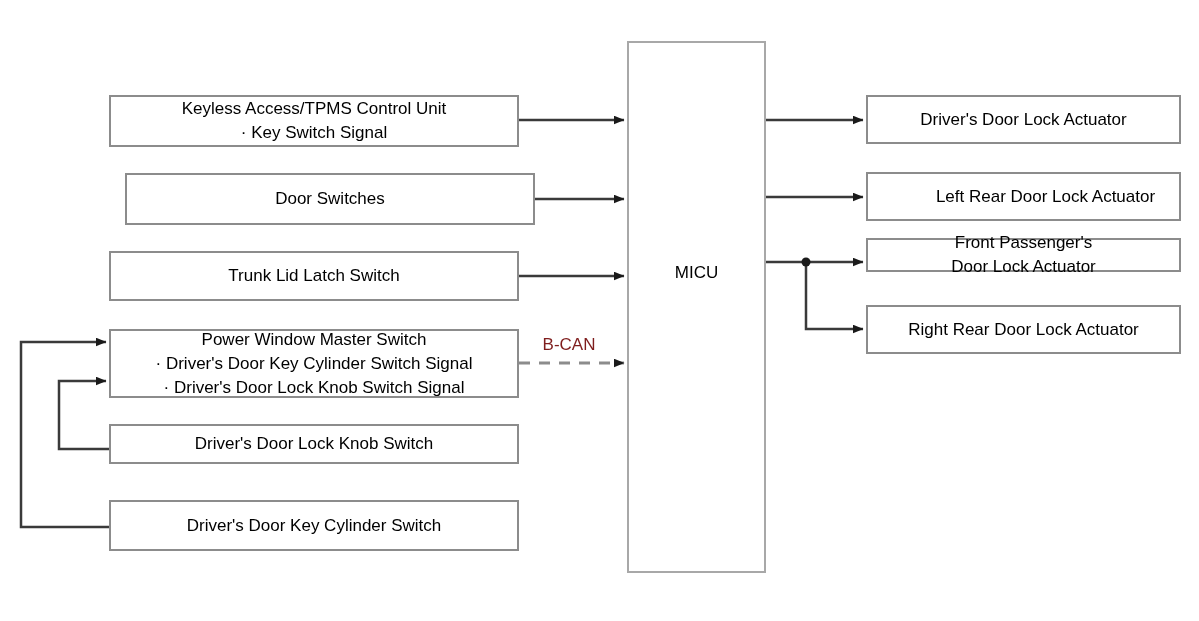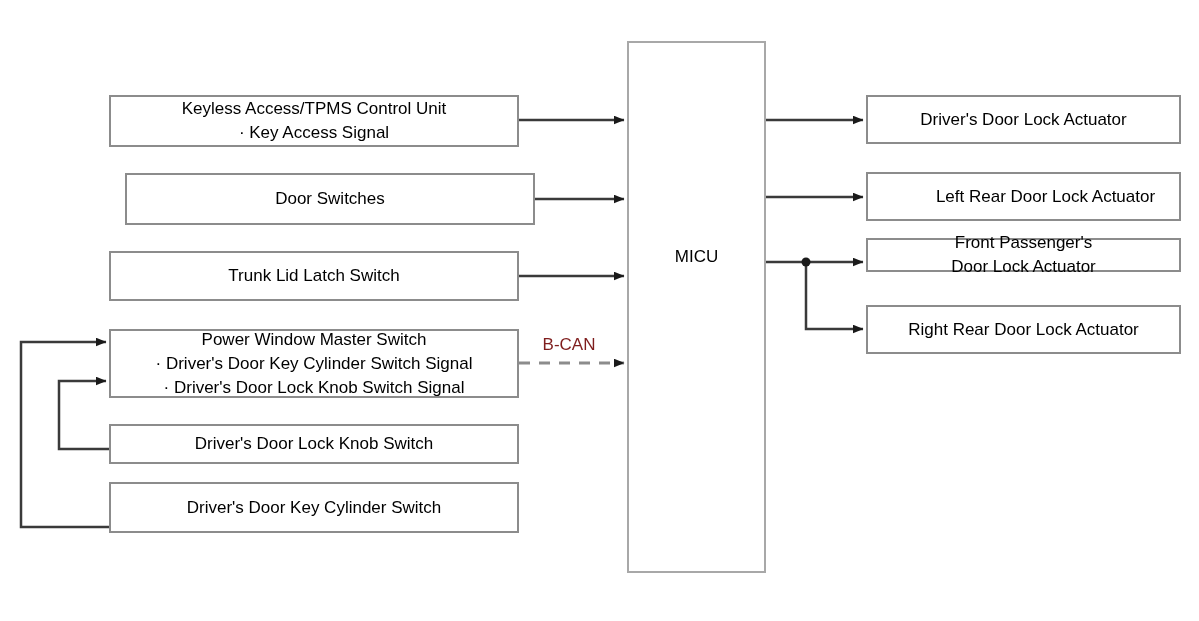--- a/index.html
+++ b/index.html
@@ -104,48 +104,48 @@
     <path d="M766,197 L863,197" fill="none" stroke="#3a3a3a" stroke-width="2.5" marker-end="url(#arrowhead)"></path>
 
     <path d="M766,262 L863,262" fill="none" stroke="#3a3a3a" stroke-width="2.5" marker-end="url(#arrowhead)"></path>
 
     <path d="M806,262 L806,329 L863,329" fill="none" stroke="#3a3a3a" stroke-width="2.5" stroke-linejoin="miter" marker-end="url(#arrowhead)"></path>
 
     <circle cx="806" cy="262" r="4.5" fill="#1a1a1a"></circle>
   </svg>
 
   <div class="micu-box" style="left:627px; top:41px; width:139px; height:532px;"></div>
-  <div class="micu-label" style="left:627px; top:247px; width:139px;">MICU</div>
+  <div class="micu-label" style="left:627px; top:263px; width:139px;">MICU</div>
 
   <div class="bcan-label" style="left:523px; top:335px; width:92px;">B-CAN</div>
 
   <div class="node" style="left:109px; top:95px; width:410px; height:52px;text-align:right;">
     <span class="line">Keyless Access/TPMS Control Unit</span>
-    <span class="line">· Key Access Signal</span>
+    <span class="line">· Key Switch Signal</span>
   </div>
 
   <div class="node" style="left:109px; top:173px; width:410px; height:52px;margin-left:16px;">
     <span class="line">Door Switches</span>
   </div>
 
   <div class="node" style="left:109px; top:251px; width:410px; height:50px;">
     <span class="line">Trunk Lid Latch Switch</span>
   </div>
 
   <div class="node indent-list" style="left:109px; top:329px; width:410px; height:69px;">
     <span class="line">Power Window Master Switch</span>
     <span class="line sub">· Driver's Door Key Cylinder Switch Signal</span>
     <span class="line sub">· Driver's Door Lock Knob Switch Signal</span>
   </div>
 
   <div class="node" style="left:109px; top:424px; width:410px; height:40px;">
     <span class="line">Driver's Door Lock Knob Switch</span>
   </div>
 
-  <div class="node" style="left:109px; top:482px; width:410px; height:51px;">
+  <div class="node" style="left:109px; top:500px; width:410px; height:51px;">
     <span class="line">Driver's Door Key Cylinder Switch</span>
   </div>
 
   <div class="node" style="left:866px; top:95px; width:315px; height:49px;">
     <span class="line">Driver's Door Lock Actuator</span>
   </div>
 
   <div class="node" style="left:866px; top:172px; width:315px; height:49px;padding-left:44px;">
     <span class="line">Left Rear Door Lock Actuator</span>
   </div>

